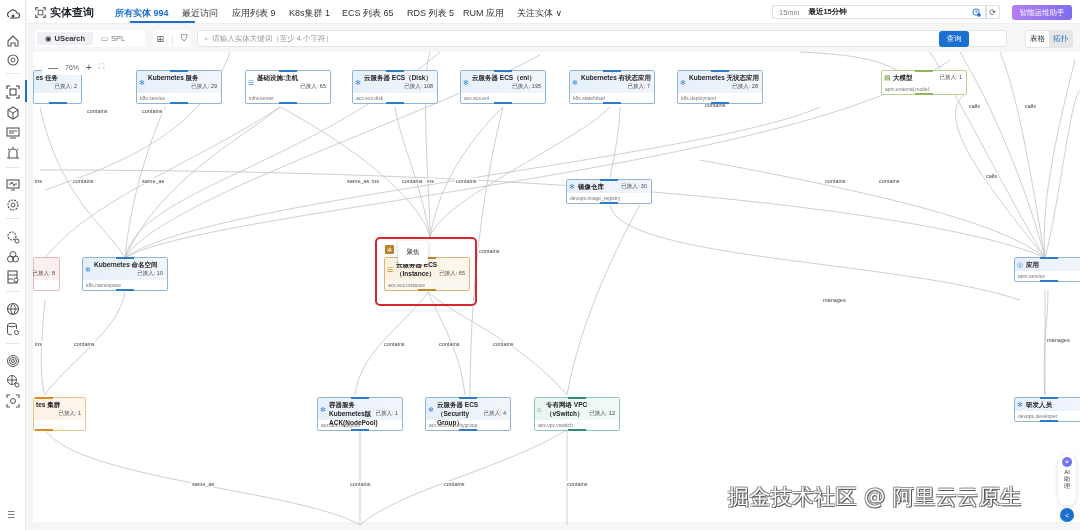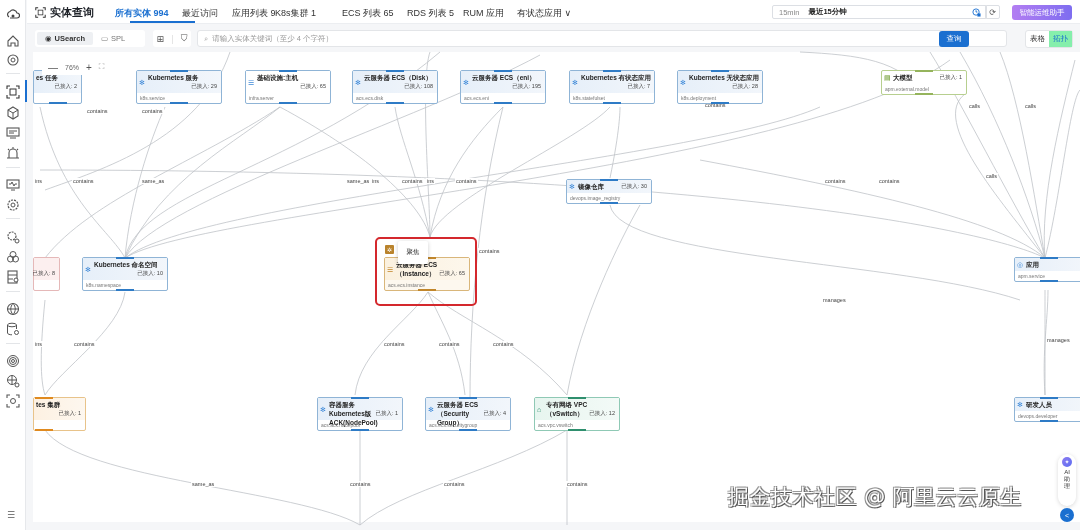--- a/index.html
+++ b/index.html
@@ -26,21 +26,21 @@
   .searchbar { position: absolute; left: 27px; top: 25px; width: 1053px; height: 26px; background: #f5f6f8; }
   .mode-seg { position: absolute; left: 8px; top: 5px; width: 110px; height: 17px; background: #fff; border-radius: 3px; display: flex; align-items: center; font-size: 7.5px; }
   .mode-seg .m { padding: 0 8px; display: flex; align-items:center; gap: 3px; color: #333; }
   .mode-seg .m.active { background: #eef0f3; height: 13px; border-radius: 2px; margin-left: 2px; font-weight: bold; }
   .mode-seg .m.inactive { color: #777; }
   .tool-seg { position: absolute; left: 126px; top: 5px; width: 38px; height: 17px; background: #fff; border-radius: 3px; display:flex; align-items:center; justify-content: space-around; font-size: 9px; color:#555; }
   .search-input { position: absolute; left: 170px; top: 5px; width: 810px; height: 17px; background: #fff; border: 1px solid #e3e5e8; border-radius: 3px; display:flex; align-items:center; font-size: 7.5px; color: #999; padding-left: 6px; gap: 4px; }
   .query-btn { position: absolute; left: 912px; top: 6px; width: 30px; height: 16px; background: #1a6fd0; color: #fff; font-size: 7.5px; border-radius: 3px; display:flex; align-items:center; justify-content:center; }
   .view-seg { position: absolute; left: 998px; top: 5px; width: 48px; height: 18px; background: #fff; border: 1px solid #e3e5e8; border-radius: 3px; display:flex; font-size: 7.5px; }
   .view-seg .v { flex: 1; display:flex; align-items:center; justify-content:center; color: #333; }
-  .view-seg .v.active { background: #86efac; color: #1a6fd0; }
+  .view-seg .v.active { background: #e5e5e5; color: #1a6fd0; }
 
   .canvas { position: absolute; left: 33px; top: 52px; width: 1047px; height: 470px; background: #fff; overflow: hidden; }
   .canvas-bottom { position:absolute; left: 27px; top: 522px; width: 1053px; height: 8px; background:#f5f6f8; }
   svg.edges { position: absolute; left: 0; top: 0; }
   .edge-label { position: absolute; font-size: 5.5px; color: #444; background: #fff; padding: 0 1px; white-space: nowrap; }
 
   .node { position: absolute; height: 34px; border: 1px solid #8fb4d6; border-radius: 2px; background: #fff; }
   .node .head { position: absolute; left: 0; top: 0; right: 0; height: 22px; background: linear-gradient(90deg, #e6eff9, #f2f6fb); }
   .node .nt { position: absolute; left: 11px; top: 3px; font-size: 6.5px; font-weight: bold; color: #222; white-space: nowrap; }
   .node .nt.two { line-height: 9px; white-space: normal; width: 70%; top: 2px; }
@@ -202,25 +202,25 @@
     <svg class="ti" viewBox="0 0 14 14">
         <path d="M1 4V1h3M10 1h3v3M13 10v3h-3M4 13H1v-3" fill="none" stroke="#333" stroke-width="1.3"></path>
         <rect x="4" y="4" width="6" height="6" fill="none" stroke="#333"></rect>
       </svg>
     <span>实体查询</span>
   </div>
   <span class="tab active" style="left:88px">所有实体 994</span>
   <div class="tab-underline"></div>
   <span class="tab" style="left:155px">最近访问</span>
   <span class="tab" style="left:205px">应用列表 9</span>
-  <span class="tab" style="left:248px">K8s集群 1</span>
+  <span class="tab" style="left:262px">K8s集群 1</span>
   <span class="tab" style="left:315px">ECS 列表 65</span>
   <span class="tab" style="left:380px">RDS 列表 5</span>
   <span class="tab" style="left:436px">RUM 应用</span>
-  <span class="tab" style="left:490px">有状态应用 ∨</span>
+  <span class="tab" style="left:490px">关注实体 ∨</span>
 
   <div class="time-box">
     <span class="t1">15min</span>
     <span class="t2">最近15分钟</span>
     <svg class="ti" viewBox="0 0 10 10">
         <circle cx="4.5" cy="4.5" r="3.5" fill="none" stroke="#1a6fd0"></circle>
         <path d="M4.5 2.5v2h1.5" stroke="#1a6fd0" fill="none"></path>
         <rect x="6" y="6" width="3.5" height="3.5" fill="#1a6fd0"></rect>
       </svg>
   </div>

